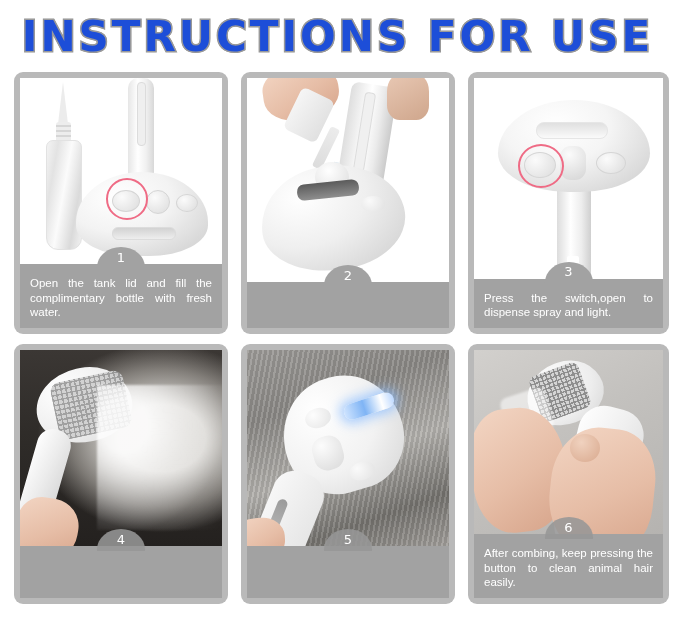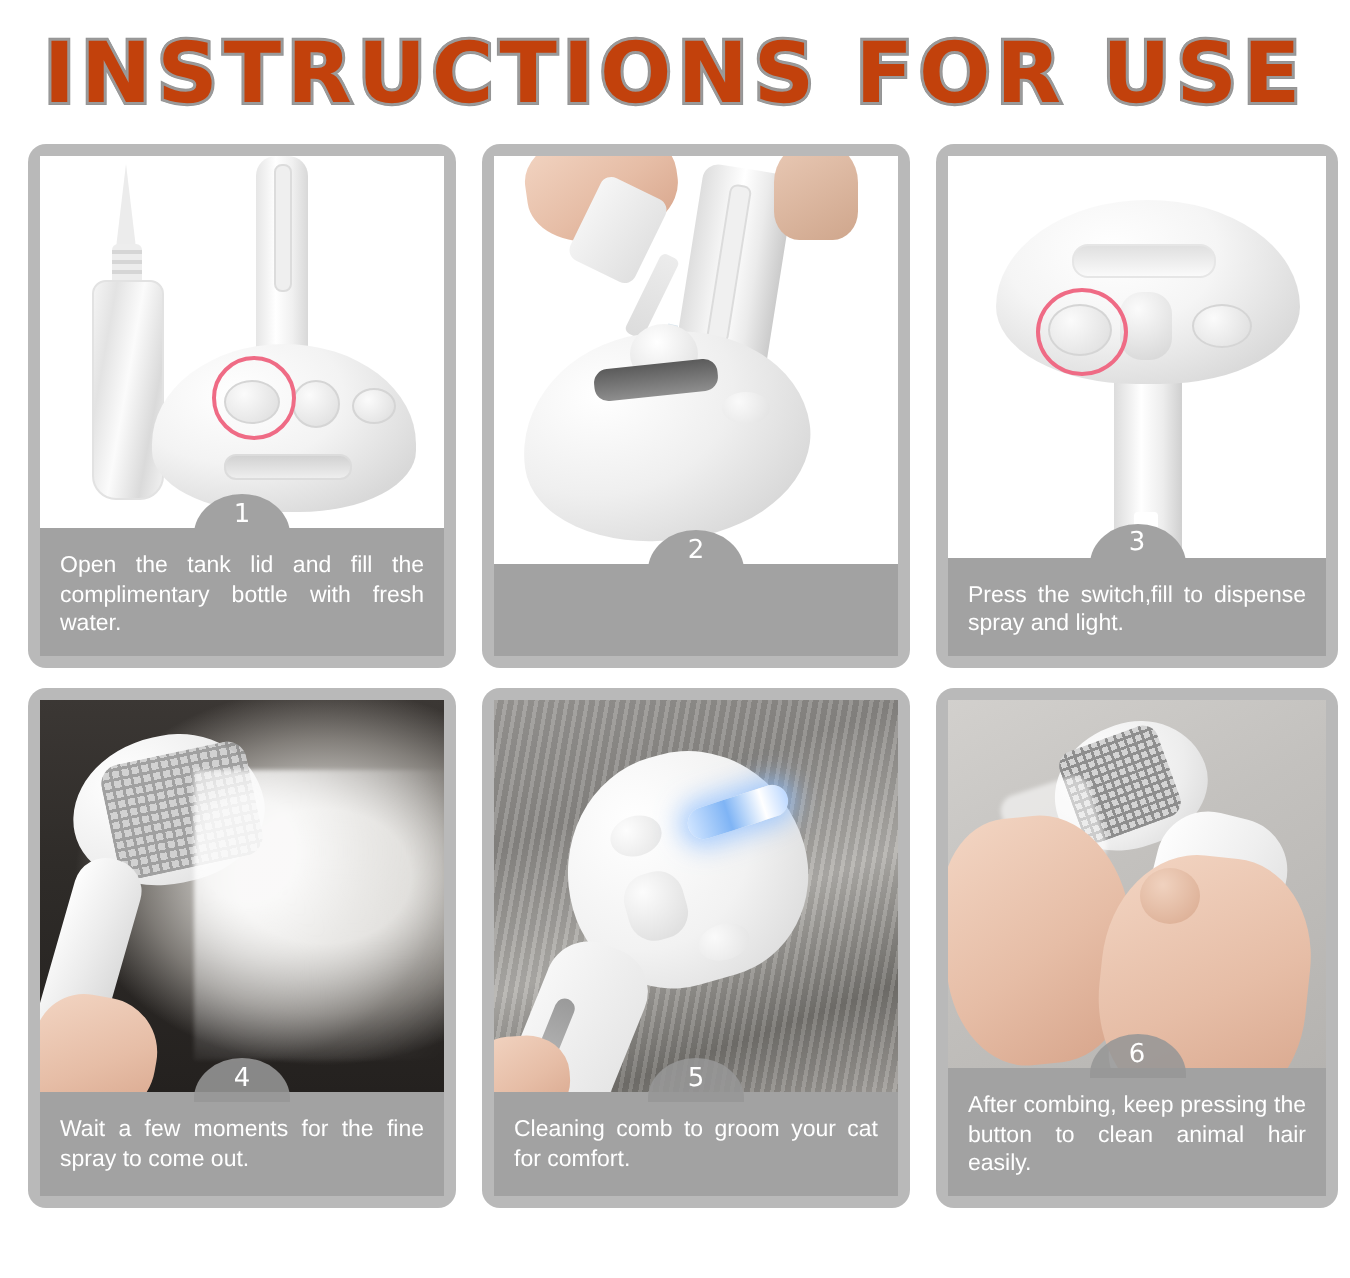--- a/index.html
+++ b/index.html
@@ -19,21 +19,21 @@
     height: 72px;
     display: flex;
     align-items: center;
     justify-content: center;
     background: #ffffff;
   }
   .title {
     font-size: 42px;
     font-weight: bold;
     letter-spacing: 3px;
-    color: #c2410c;
+    color: #1d4ed8;
     -webkit-text-stroke: 3px #949494;
     paint-order: stroke fill;
     text-shadow:
       -1px -1px 0 #9a9a9a, 1px -1px 0 #9a9a9a,
       -1px  1px 0 #9a9a9a, 1px  1px 0 #9a9a9a;
     white-space: nowrap;
     font-family: "DejaVu Sans", sans-serif;
   }
 
   
@@ -324,58 +324,56 @@
         <div class="head-slot"></div>
         <div class="btn-round" style="left:50px;top:74px;width:30px;height:24px;"></div>
         <div style="position:absolute;left:86px;top:68px;width:26px;height:34px;background:radial-gradient(circle at 35% 25%,#fbfbfb,#d4d4d4);border-radius:11px;"></div>
         <div class="btn-round" style="left:122px;top:74px;width:28px;height:20px;"></div>
         <div class="hl-circle" style="left:44px;top:66px;width:42px;height:40px;"></div>
         <div style="position:absolute;left:93px;top:178px;width:12px;height:20px;background:#ffffff;border-radius:2px;"></div>
       </div>
     </div>
     <div class="caption">
       <div class="badge">3</div>
-      <span>Press the switch,fill to dispense spray and light.</span>
+      <span>Press the switch,open to dispense spray and light.</span>
     </div>
   </div>
 
   <div class="panel row2 dark">
     <div class="photo">
       <div class="bg-cat"></div>
       <div class="scene">
         <div class="brush-head"></div>
         <div class="pins"></div>
         <div class="handle-white"></div>
         <div class="hand" style="left:-4px;top:148px;width:62px;height:62px;transform:rotate(10deg);"></div>
         <div class="spray"></div>
       </div>
     </div>
     <div class="caption">
       <div class="badge">4</div>
-      <span>Wait a few moments for the fine spray to come out.</span>
     </div>
   </div>
 
   <div class="panel row2">
     <div class="photo">
       <div class="bg-fur"></div>
       <div class="scene">
         <div class="body5"></div>
         <div class="body5-handle"></div>
         <div style="position:absolute;left:58px;top:58px;width:26px;height:20px;background:radial-gradient(circle at 35% 30%,#fdfdfd,#e3e3e3);border-radius:50%;transform:rotate(-16deg);"></div>
         <div style="position:absolute;left:66px;top:86px;width:30px;height:34px;background:radial-gradient(circle at 35% 25%,#fcfcfc,#dadada);border-radius:13px;transform:rotate(-16deg);"></div>
         <div style="position:absolute;left:102px;top:112px;width:26px;height:18px;background:radial-gradient(circle at 35% 30%,#fafafa,#e2e2e2);border-radius:50%;transform:rotate(-16deg);"></div>
         <div class="led"></div>
         <div style="position:absolute;left:24px;top:148px;width:10px;height:44px;background:linear-gradient(180deg,#9a9a9a,#bdbdbd);border-radius:6px;transform:rotate(22deg);"></div>
         <div class="hand" style="left:-12px;top:168px;width:50px;height:44px;transform:rotate(-4deg);"></div>
       </div>
     </div>
     <div class="caption">
       <div class="badge">5</div>
-      <span>Cleaning comb to groom your cat for comfort.</span>
     </div>
   </div>
 
   <div class="panel row2">
     <div class="photo">
       <div class="bg-wall"></div>
       <div class="scene">
         <div style="position:absolute;left:52px;top:12px;width:78px;height:62px;background:radial-gradient(ellipse at 35% 28%,#ffffff,#ededed 60%,#d4d4d4);border-radius:50% 46% 46% 50% / 54% 54% 46% 46%;transform:rotate(-20deg);"></div>
         <div style="position:absolute;left:60px;top:18px;width:52px;height:48px;background:repeating-linear-gradient(90deg,#8e8e8e 0 1.4px,transparent 1.4px 4.4px),repeating-linear-gradient(0deg,#8e8e8e 0 1.4px,transparent 1.4px 4.4px),#d4d4d4;border-radius:8px;transform:rotate(-20deg);"></div>
         <div style="position:absolute;left:30px;top:42px;width:46px;height:44px;background:rgba(255,255,255,0.55);border-radius:8px;transform:rotate(-18deg);filter:blur(1px);"></div>

